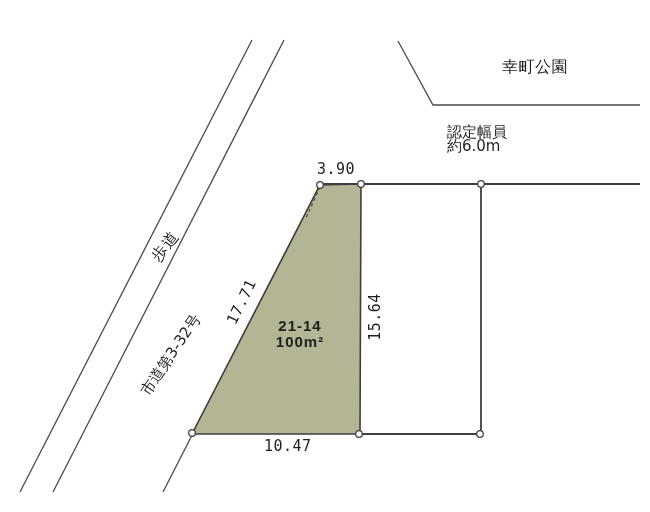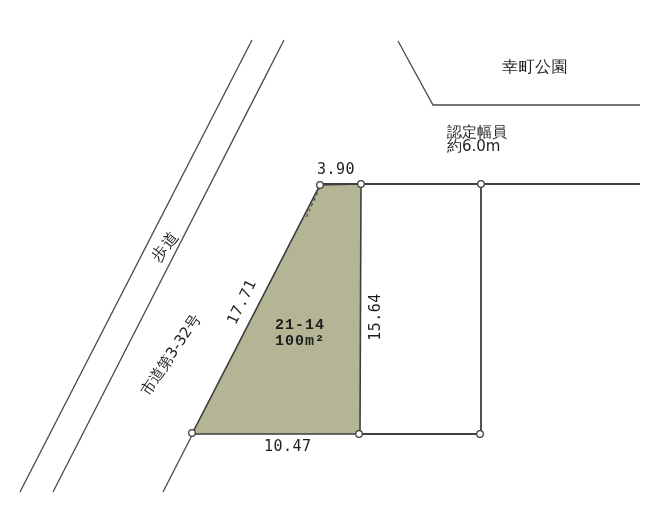--- a/index.html
+++ b/index.html
@@ -69,21 +69,21 @@
   .lbl-dimbottom { left: 264px; top: 438px; }
   .lbl-dimleft   { left: 242px; top: 302px; transform: translate(-50%, -50%) rotate(-64deg); }
   .lbl-dimright  { left: 375px; top: 317px; transform: translate(-50%, -50%) rotate(-90deg); }
   .lbl-sidewalk  { left: 165px; top: 246px; transform: translate(-50%, -50%) rotate(-52deg); letter-spacing: 1px; }
   .lbl-roadwest  { left: 171px; top: 355px; transform: translate(-50%, -50%) rotate(-56deg); font-size: 15px; }
   .lbl-parcel {
     left: 300px;
     top: 318px;
     transform: translateX(-50%);
     text-align: center;
-    font-family: Liberation Mono, monospace;
+    font-family: Liberation Sans, sans-serif;
     font-size: 15px;
     font-weight: bold;
     line-height: 16px;
     letter-spacing: 1px;
   }
 </style>
 </head>
 <body>
 
 <div class="canvas">

